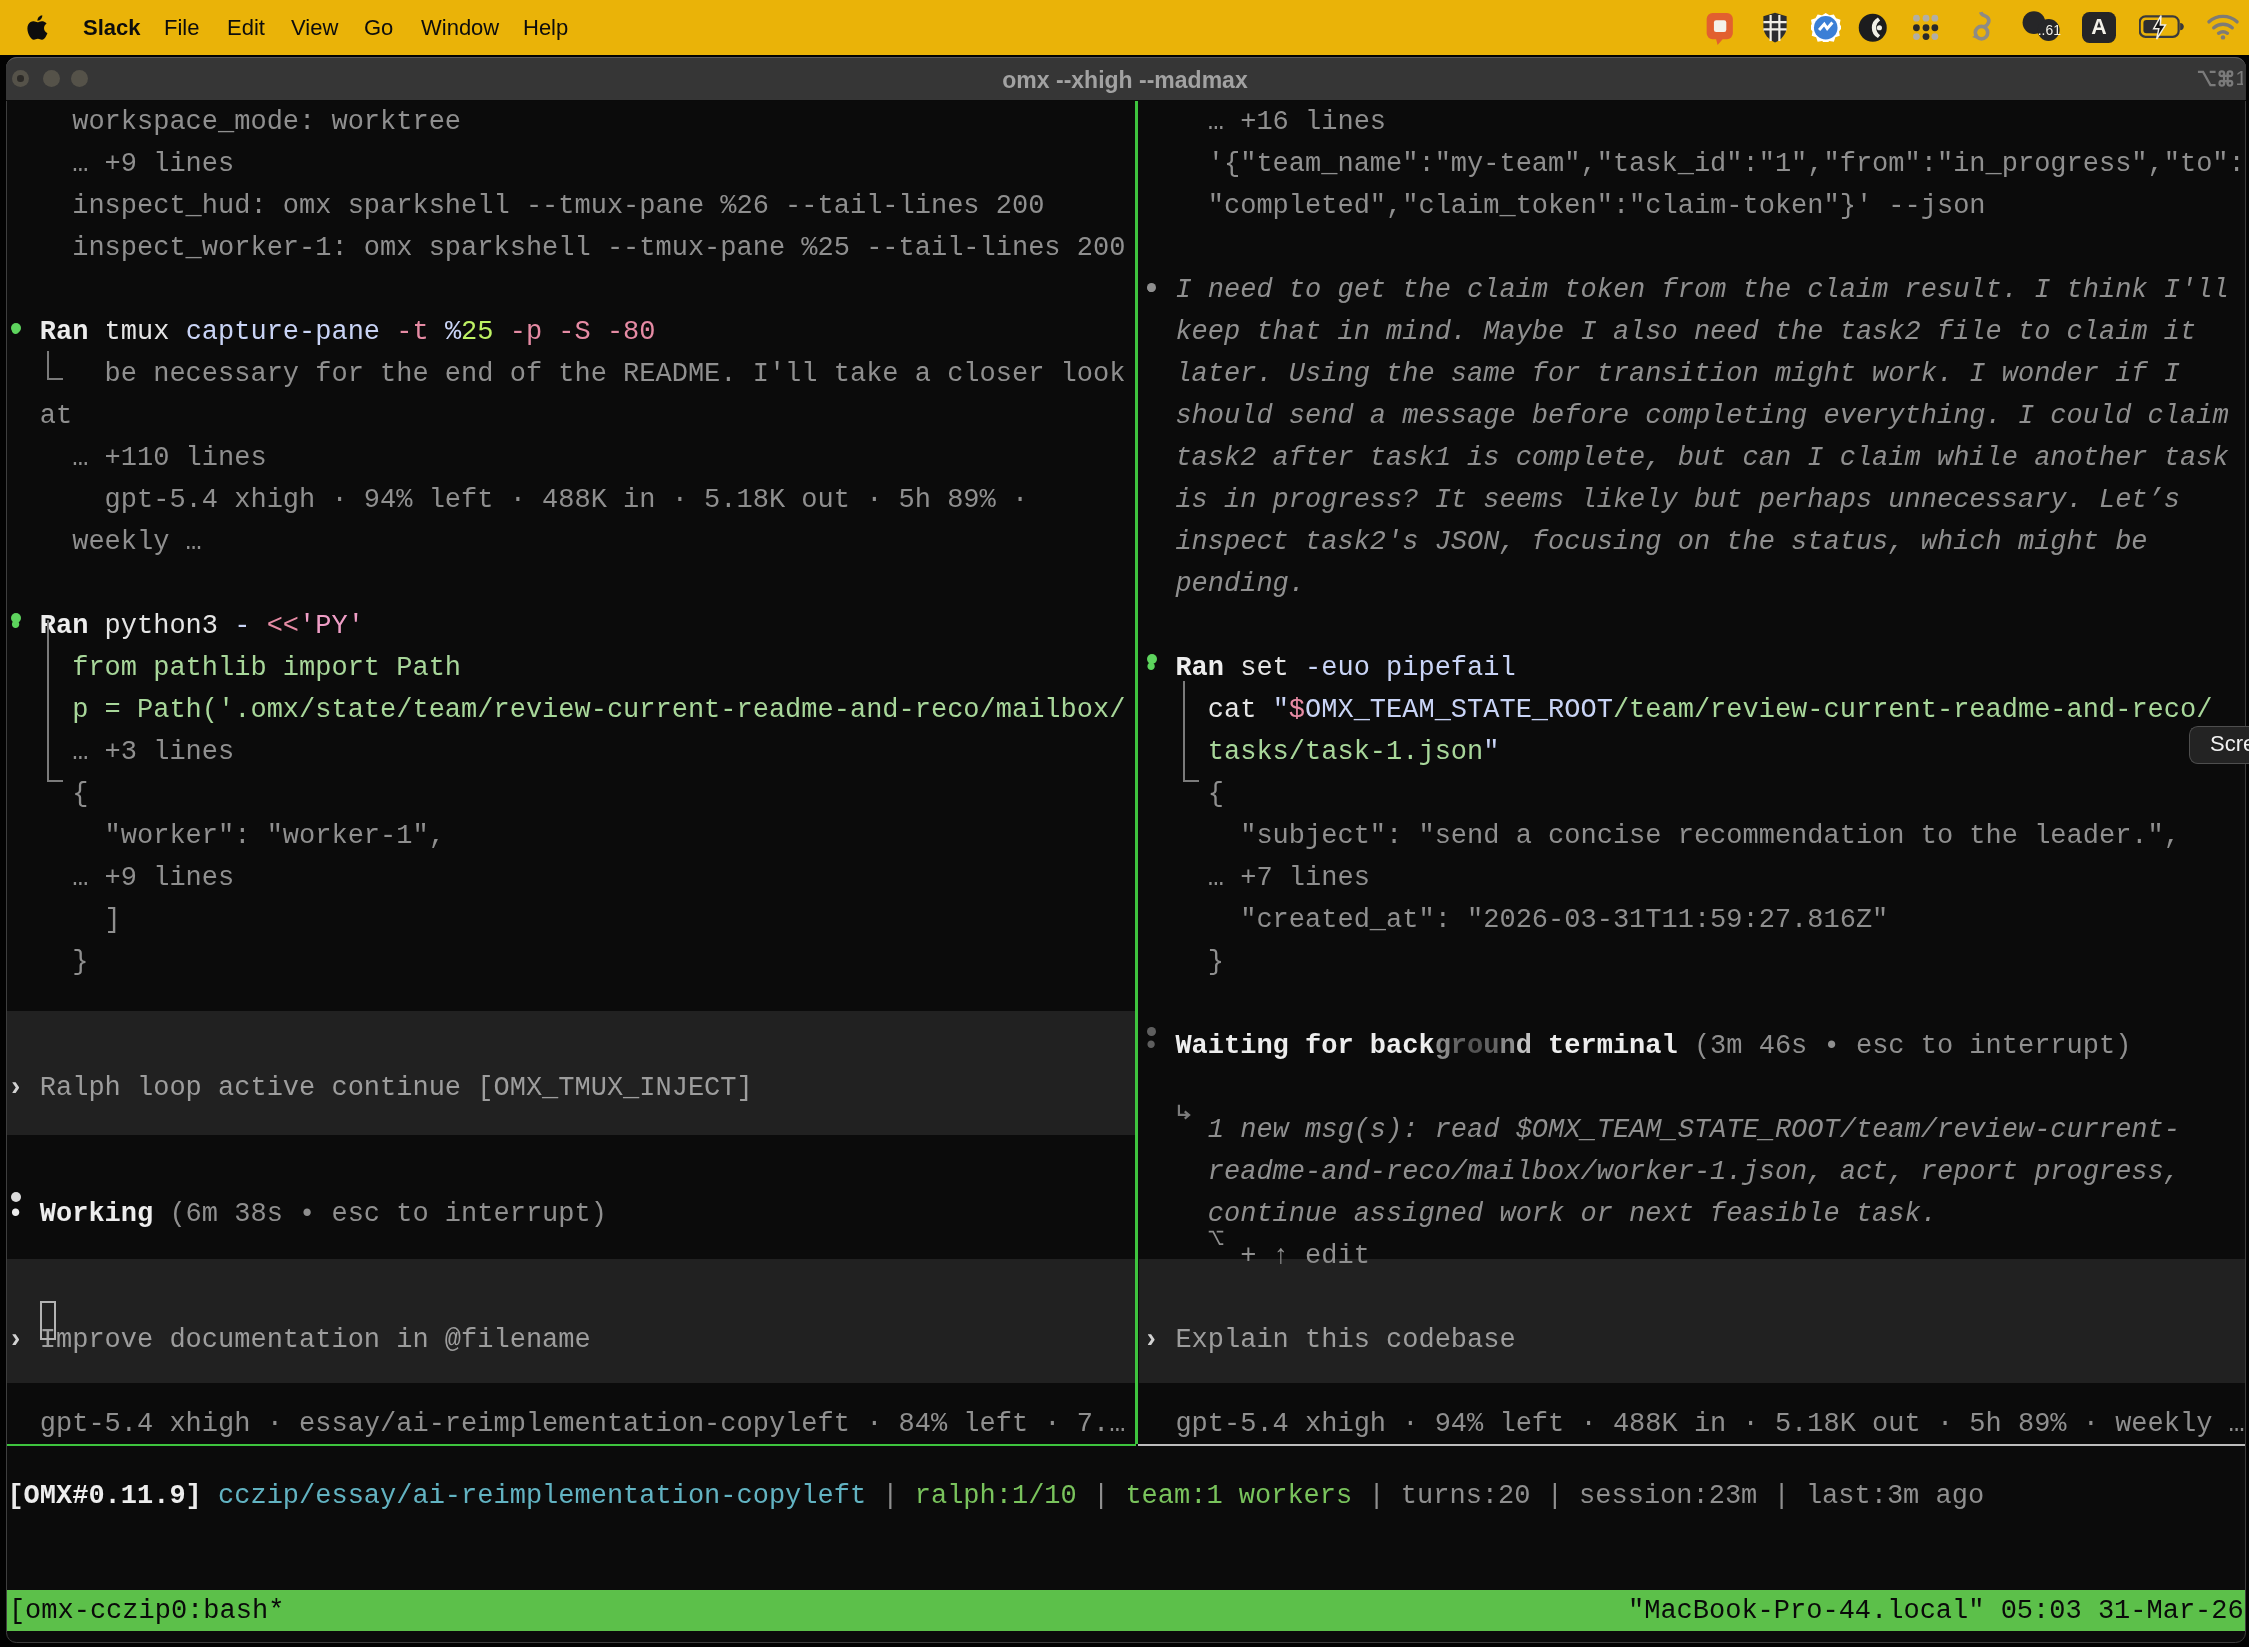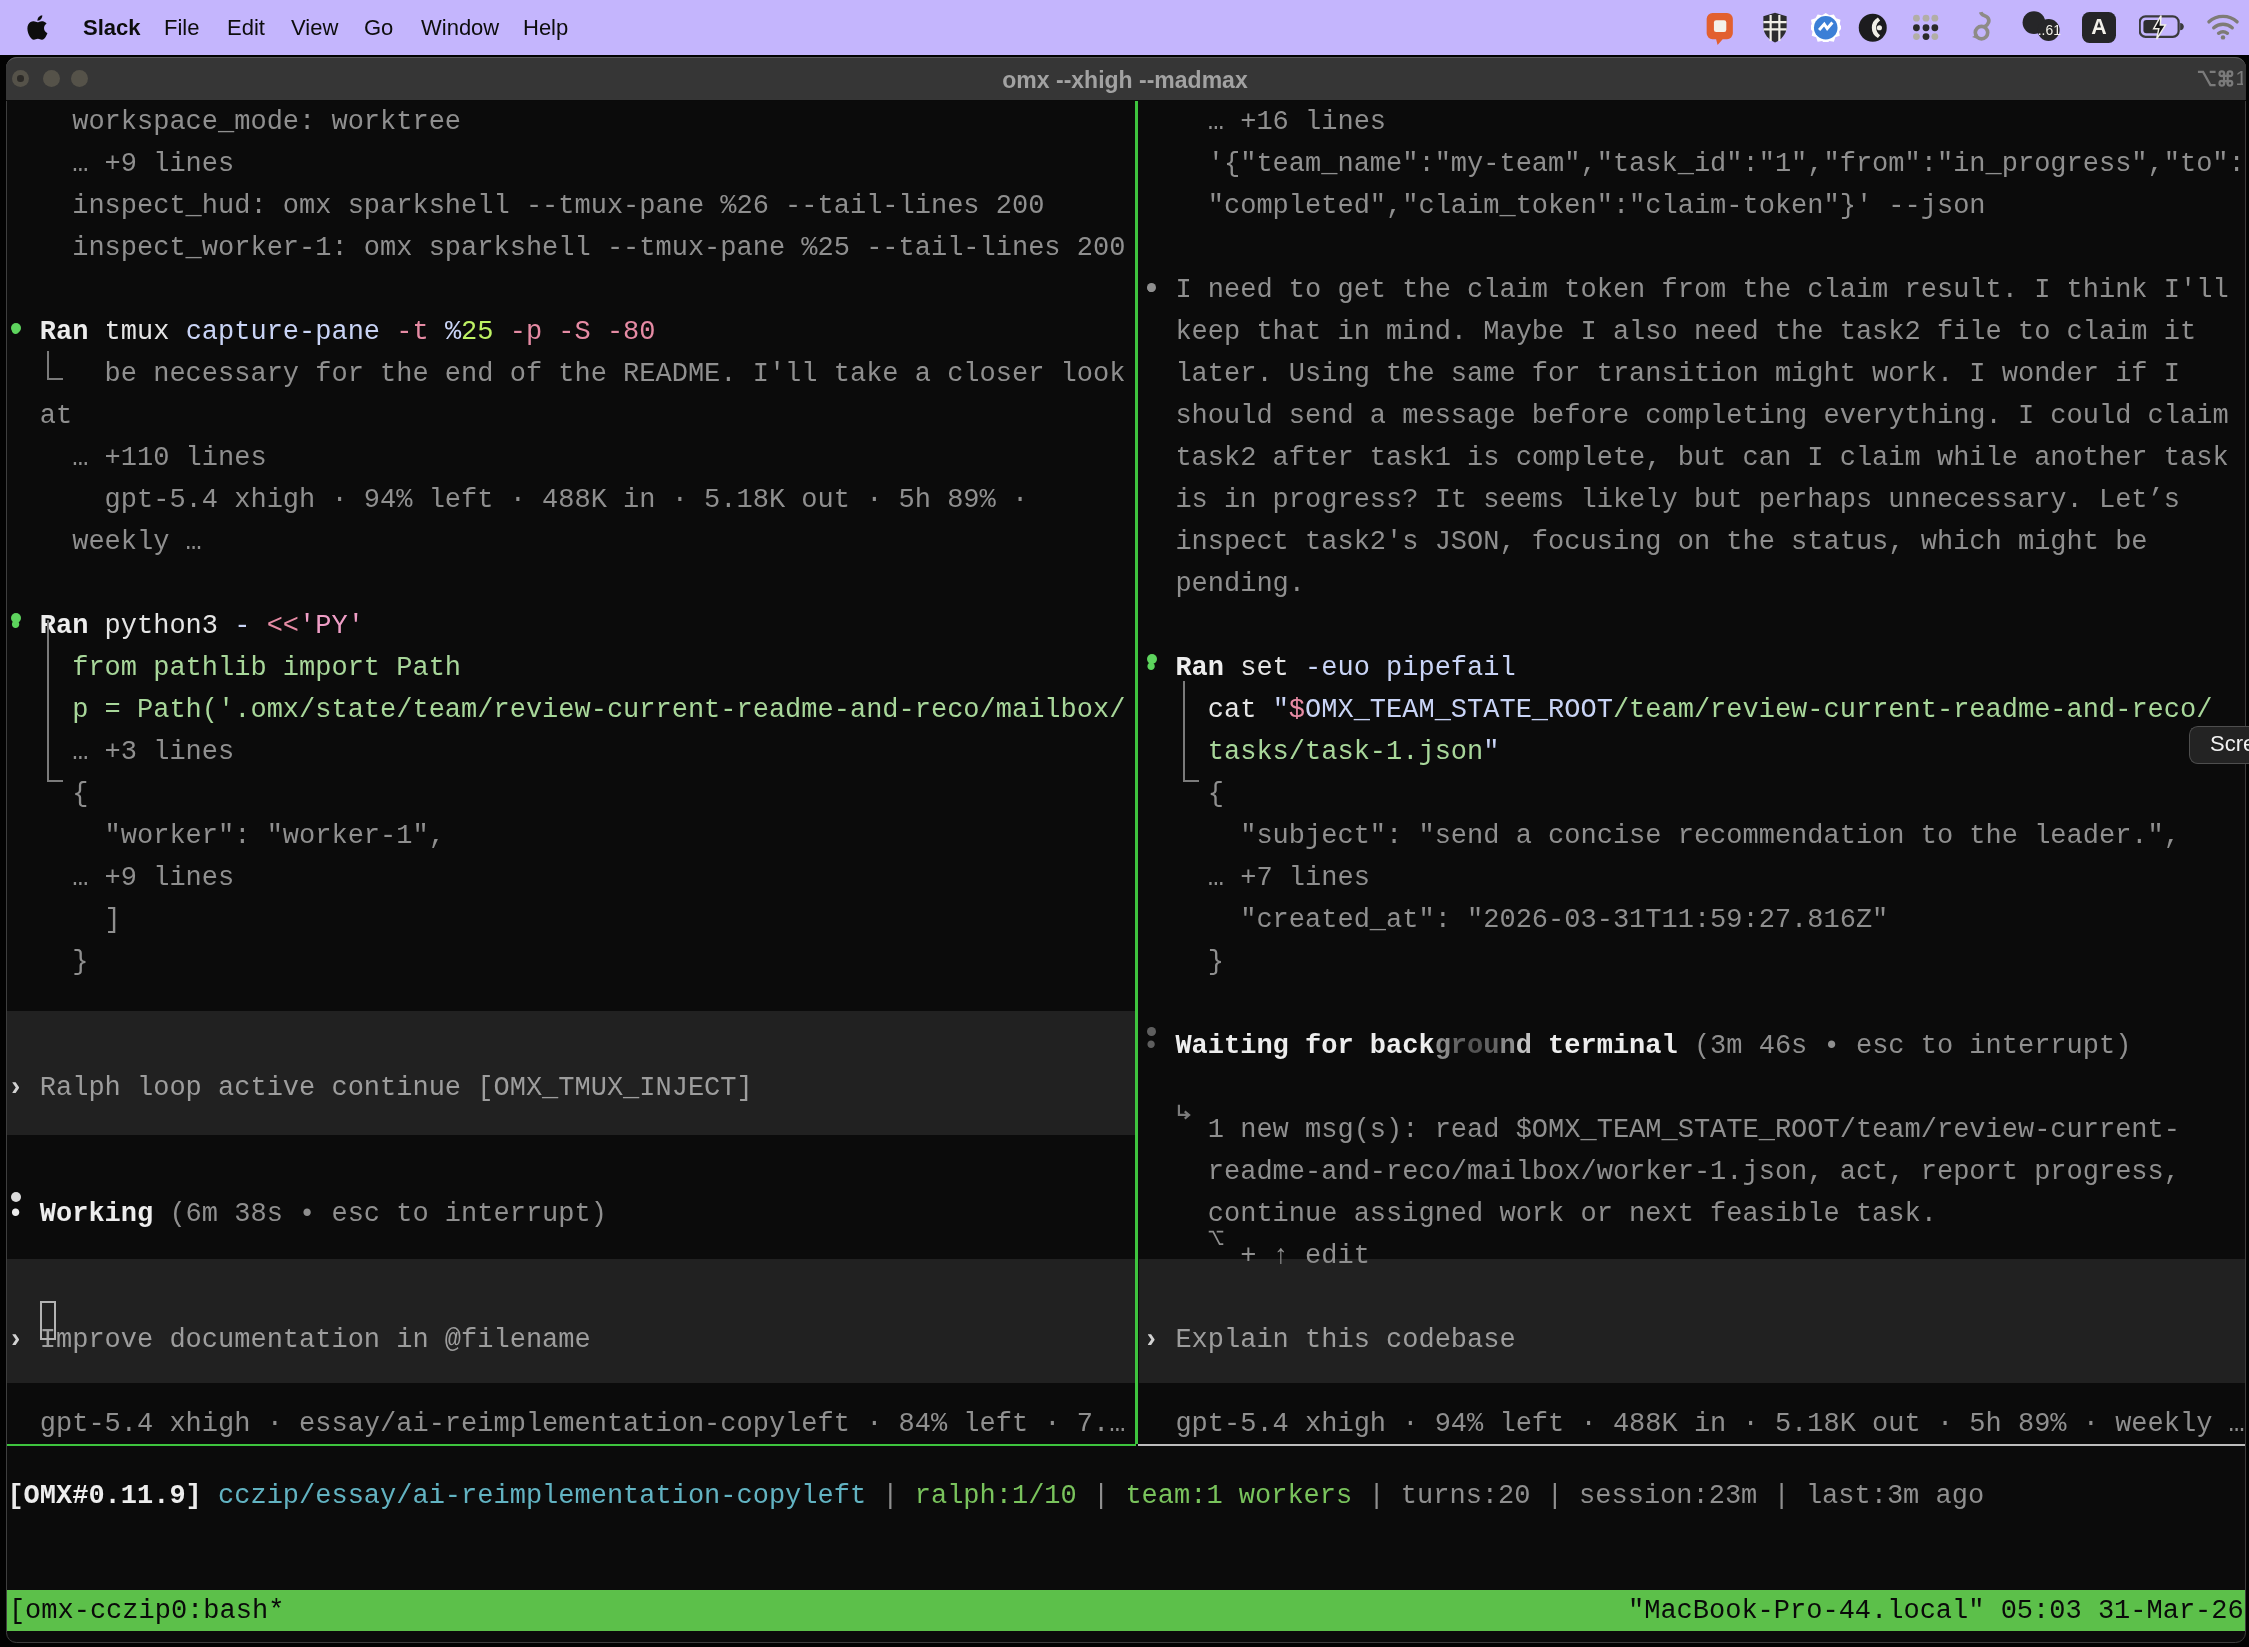--- a/index.html
+++ b/index.html
@@ -1,34 +1,34 @@
 <!DOCTYPE html>
 <html style="font-size:11.8px"><head><meta charset="utf-8"><style>
 *{margin:0;padding:0;box-sizing:border-box}
 html,body{width:2250px;height:1648px;background:#020202;overflow:hidden}
 body{position:relative;font-family:"Liberation Sans",sans-serif}
 .mono,pre{font-family:"Liberation Mono",monospace;font-size:27px;line-height:42px;color:#8f8f8f;white-space:pre}
 pre{position:absolute;z-index:5}
 .b{font-weight:700}
-.i{}
+.i{font-style:italic}
 .w{color:#ededed}
 .g2{color:#9d9d9d}
 .gd{color:#5f5f5f}
 .pr{color:#d2d2d2;font-weight:700}
 .bu{color:#5bd45b}
 .bl{color:#e5e5e5}
 .lv{color:#c9d4f6}
 .pk{color:#e68ba4}
 .pk2{color:#ef9ec6}
 .or{color:#bef264}
 .gr{color:#a8d79a}
 .cy{color:#62b3c2}
 .sg{color:#79c35c}
 .s0{color:#c2c2c2}.s1{color:#8a8a8a}.s2{color:#646464}.s3{color:#545454}
-.menubar{position:absolute;left:0;top:0;width:2250px;height:55px;background:#c4b5fd;z-index:10}
+.menubar{position:absolute;left:0;top:0;width:2250px;height:55px;background:#eab308;z-index:10}
 .mi{position:absolute;top:0;height:55px;line-height:55px;font-size:22px;color:#0d0d0d}
 .win{position:absolute;left:5.9px;top:57px;width:2240px;height:1586px;background:#0b0b0b;border:0.7px solid #3e3e3e;border-radius:11px 11px 10.3px 10.3px;z-index:1}
 .titlebar{position:absolute;left:5.9px;top:57px;width:2240px;height:44px;background:#363636;border-radius:11px 11px 0 0;border-top:0.7px solid #5a5a5a;border-bottom:1.5px solid #0a0a0a;z-index:3}
 .tl{position:absolute;top:70px;width:17px;height:17px;border-radius:50%;background:#555249;z-index:4}
 .band{position:absolute;background:#212121;z-index:2}
 .ov{position:absolute;z-index:6}
 </style></head>
 <body>
 <div class="menubar">
 <svg class="ov" style="left:27px;top:13.3px" width="23.6" height="29" viewBox="0 0 32 39">

